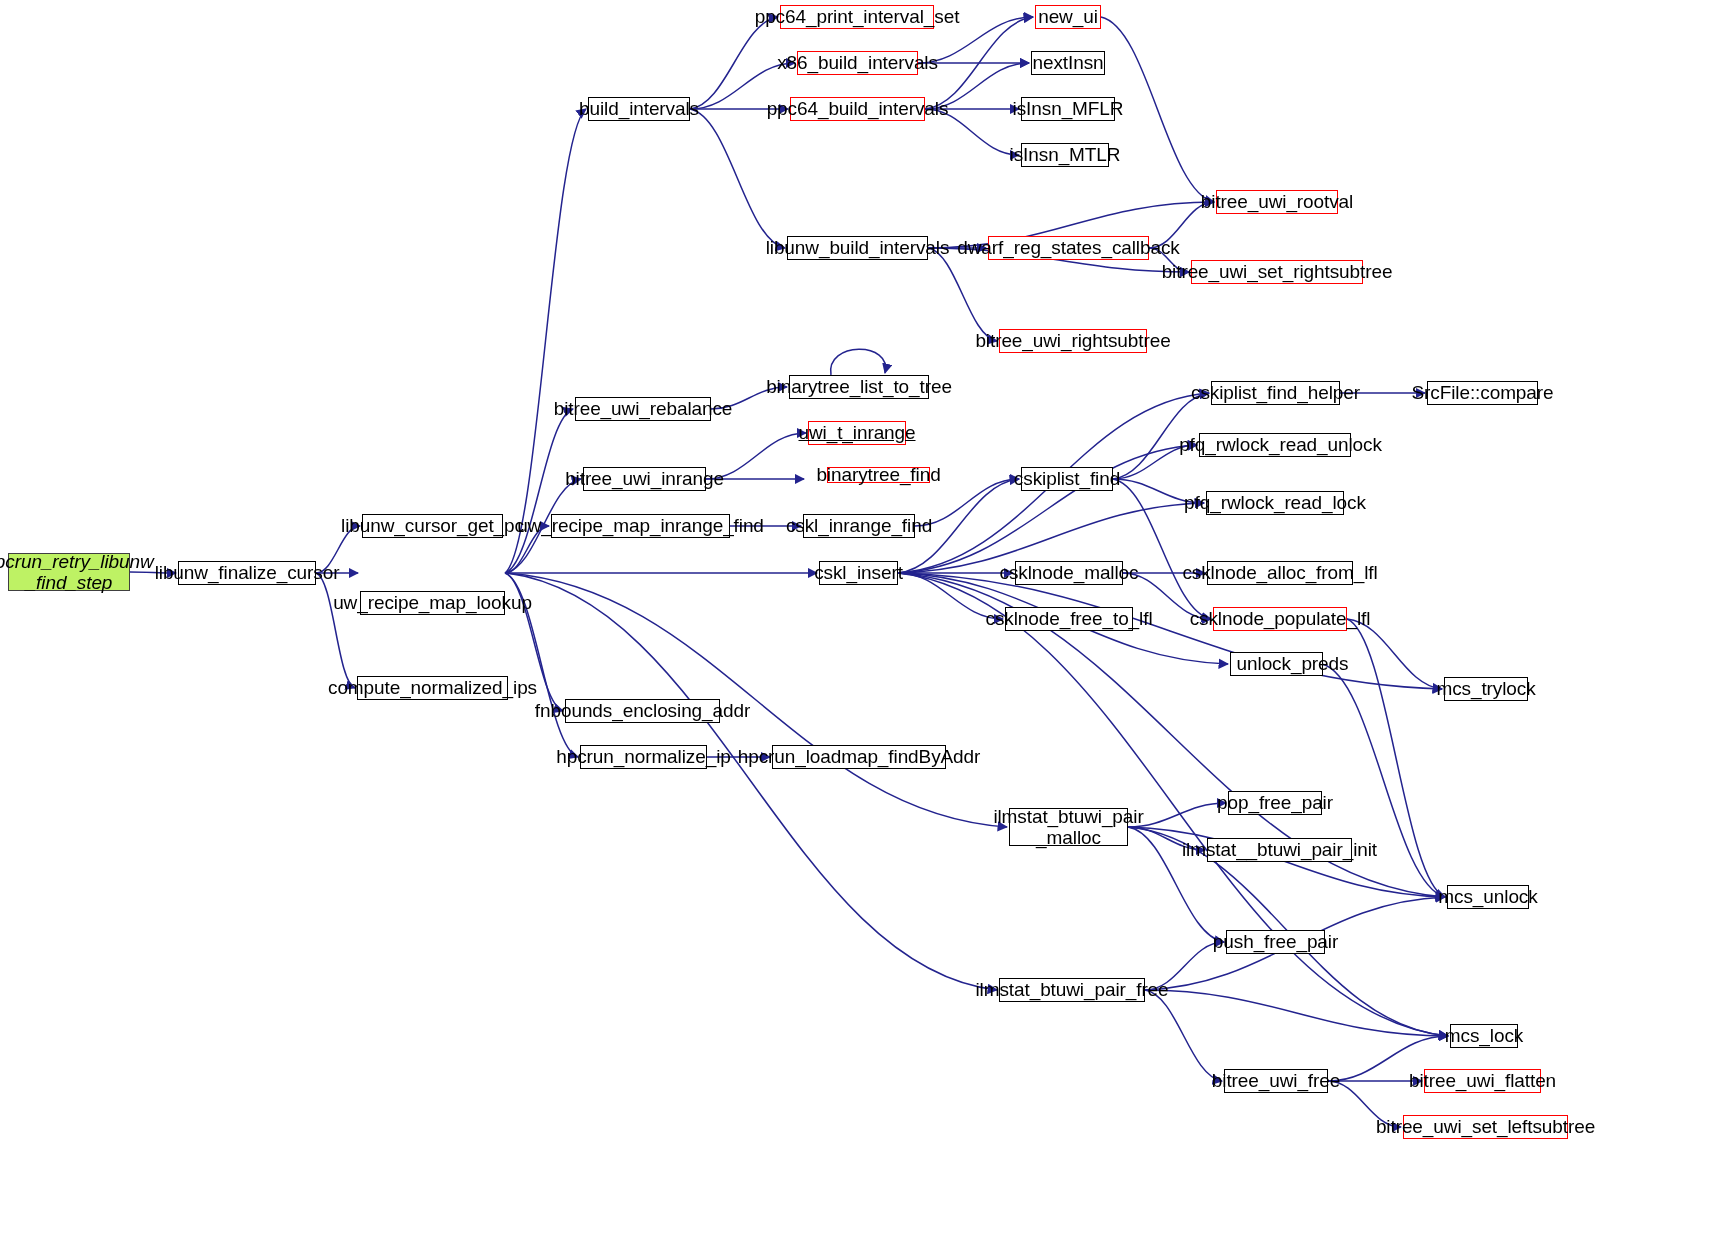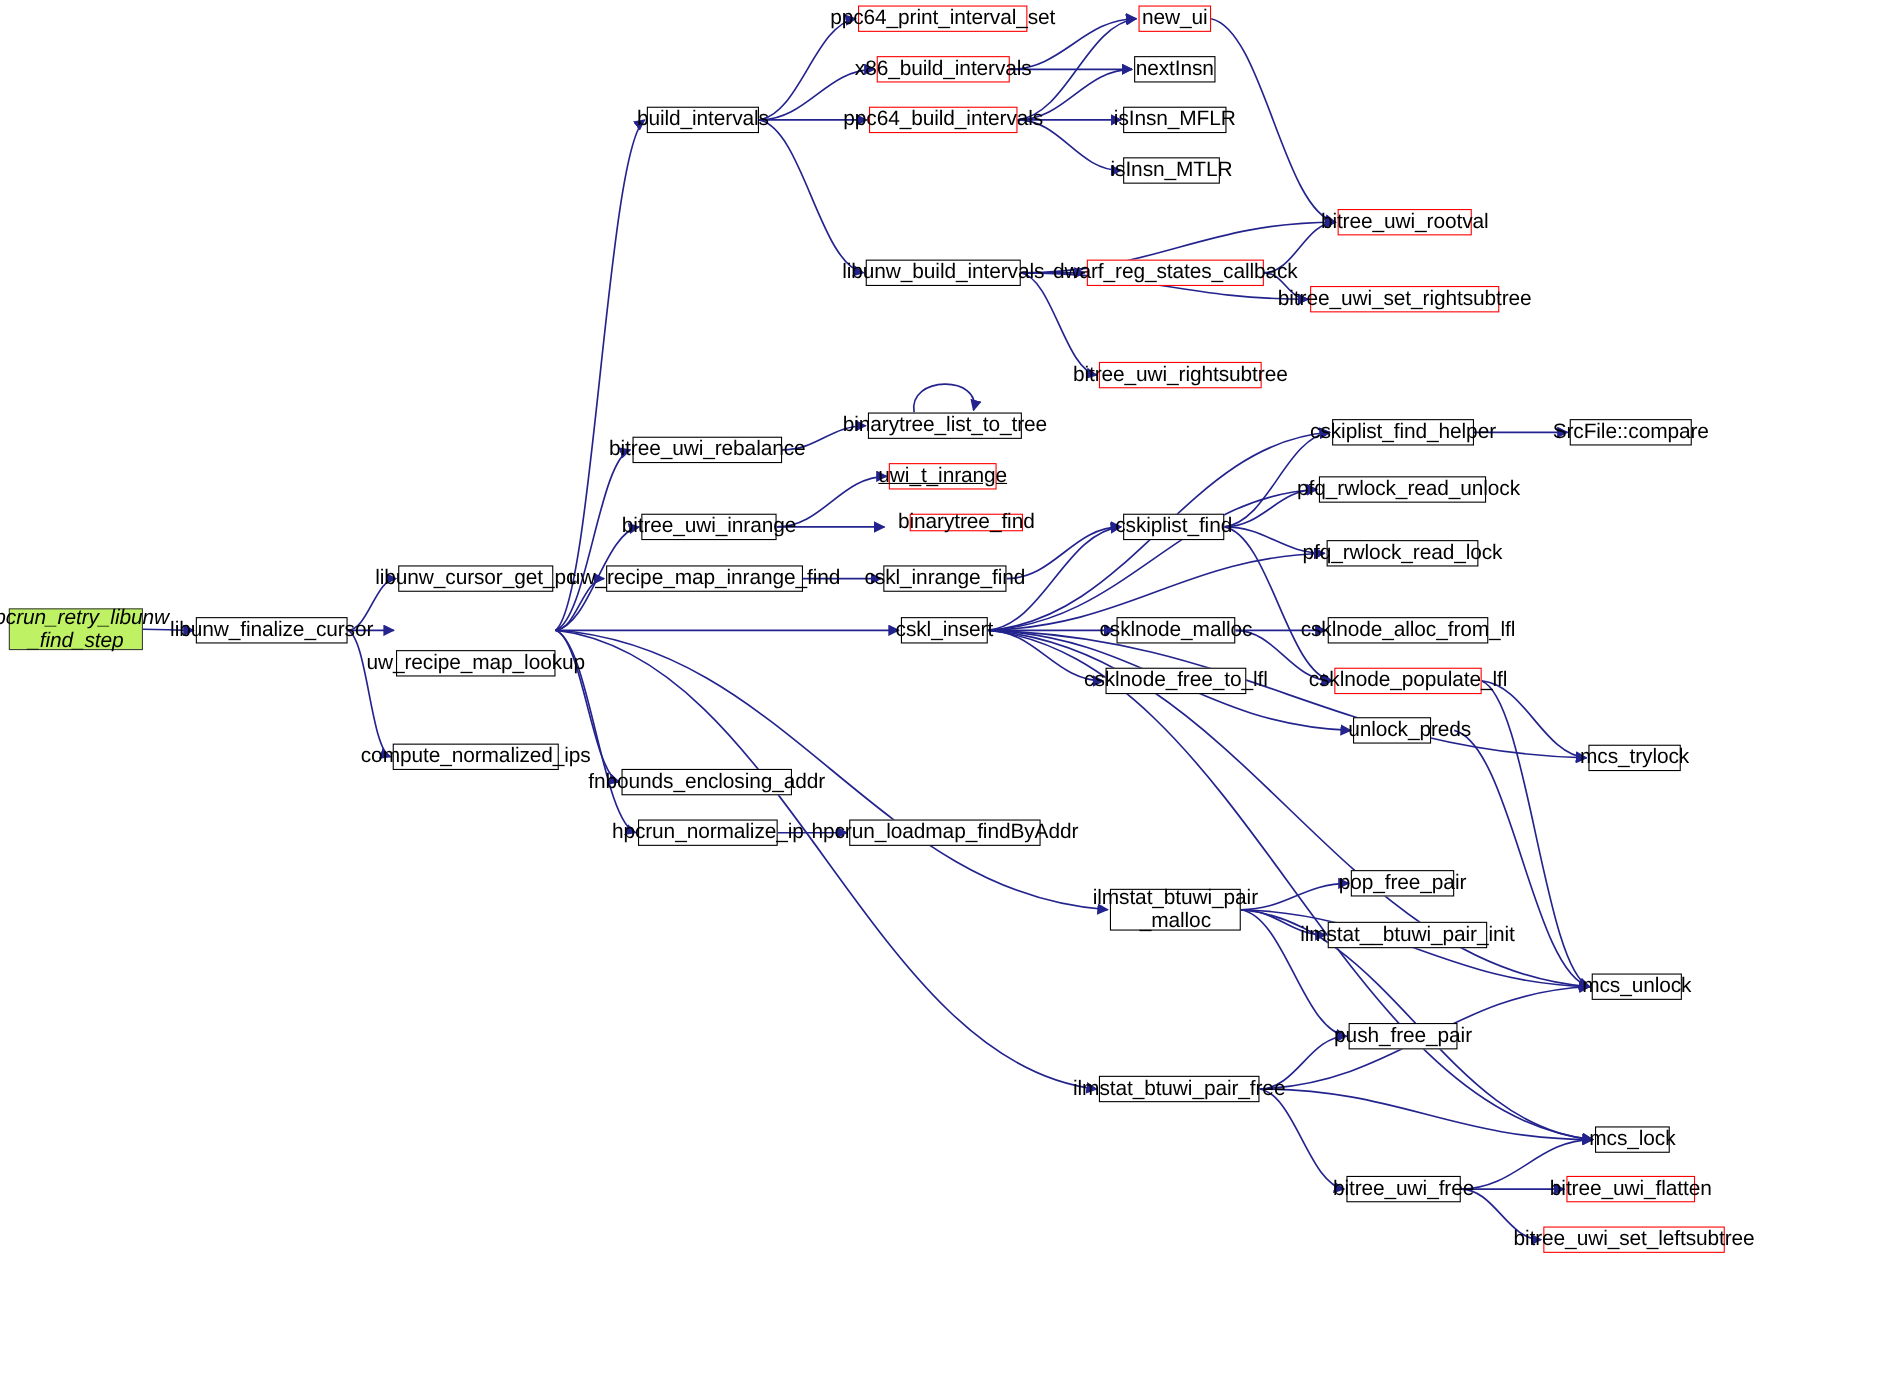--- a/index.html
+++ b/index.html
@@ -160,21 +160,21 @@
       <div class="node" style="left: 819px; top: 561px; width: 79px; height: 24px;">cskl_insert</div>
       <div class="node" style="left: 1021px; top: 467px; width: 92px; height: 24px;">cskiplist_find</div>
       <div class="node" style="left: 1211px; top: 381px; width: 129px; height: 24px;">cskiplist_find_helper</div>
       <div class="node" style="left: 1427px; top: 381px; width: 111px; height: 24px;">SrcFile::compare</div>
       <div class="node" style="left: 1199px; top: 433px; width: 152px; height: 24px; padding-left: 11px;">pfq_rwlock_read_unlock</div>
       <div class="node" style="left: 1206px; top: 491px; width: 138px; height: 24px;">pfq_rwlock_read_lock</div>
       <div class="node" style="left: 1015px; top: 561px; width: 108px; height: 24px;">csklnode_malloc</div>
       <div class="node" style="left: 1005px; top: 607px; width: 128px; height: 24px;">csklnode_free_to_lfl</div>
       <div class="node" style="left: 1207px; top: 561px; width: 146px; height: 24px;">csklnode_alloc_from_lfl</div>
       <div class="node red" style="left: 1213px; top: 607px; width: 134px; height: 24px;">csklnode_populate_lfl</div>
-      <div class="node" style="left: 1230px; top: 652px; width: 71px; height: 24px; padding-left: 32px;">unlock_preds</div>
+      <div class="node" style="left: 1230px; top: 652px; width: 93px; height: 24px; padding-left: 32px;">unlock_preds</div>
       <div class="node" style="left: 1444px; top: 677px; width: 84px; height: 24px;">mcs_trylock</div>
       <div class="node" style="left: 565px; top: 699px; width: 155px; height: 24px;">fnbounds_enclosing_addr</div>
       <div class="node" style="left: 580px; top: 745px; width: 127px; height: 24px;">hpcrun_normalize_ip</div>
       <div class="node" style="left: 772px; top: 745px; width: 174px; height: 24px;">hpcrun_loadmap_findByAddr</div>
       <div class="node" style="left: 1009px; top: 808px; width: 119px; height: 38px;">ilmstat_btuwi_pair
 _malloc</div>
       <div class="node" style="left: 1228px; top: 791px; width: 94px; height: 24px;">pop_free_pair</div>
       <div class="node" style="left: 1207px; top: 838px; width: 145px; height: 24px;">ilmstat__btuwi_pair_init</div>
       <div class="node" style="left: 1447px; top: 885px; width: 82px; height: 24px;">mcs_unlock</div>
       <div class="node" style="left: 1226px; top: 930px; width: 99px; height: 24px;">push_free_pair</div>

